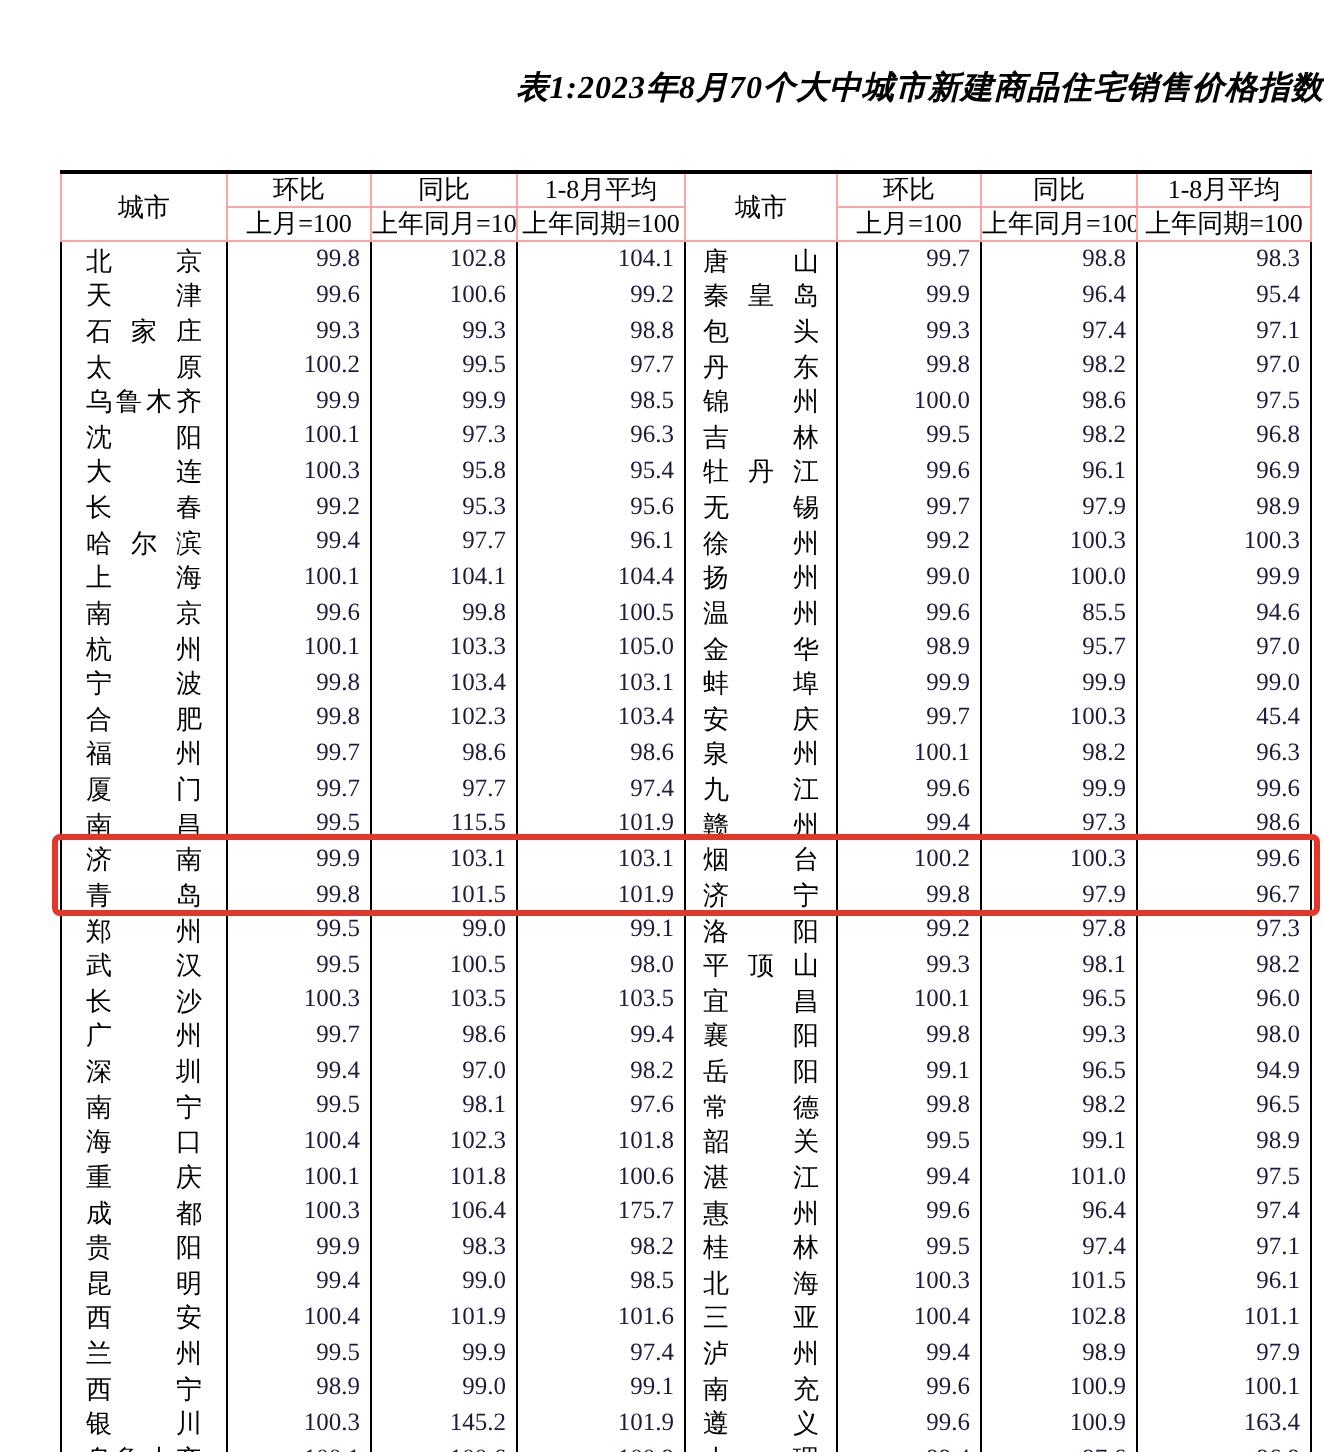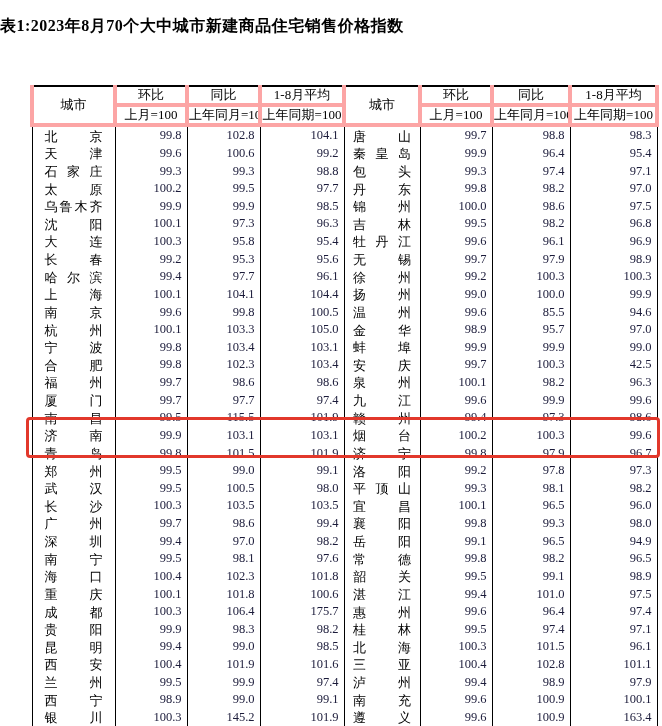--- a/index.html
+++ b/index.html
@@ -11,48 +11,49 @@
     position: relative;
     width: 662px;
     height: 726px;
     background: #ffffff;
     font-family: "Liberation Serif", "DejaVu Serif", serif;
     color: #000000;
     overflow: hidden;
   }
   .title {
     position: absolute;
-    top: 16px;
+    top: 34px;
     left: 0;
     width: 100%;
-    text-align: left;
+    text-align: right;
     font-size: 16px;
     font-weight: bold;
     letter-spacing: 0.5px;
     white-space: nowrap;
+    font-style: italic;
   }
   .table-wrap {
     position: absolute;
     left: 30px;
     top: 85px;
     width: 625px;
   }
   table.price-table {
     border-collapse: collapse;
     table-layout: fixed;
     width: 625px;
   }
   .price-table th, .price-table td {
     padding: 0;
     font-weight: normal;
     overflow: hidden;
     white-space: nowrap;
   }
   .price-table thead th {
-    border: 4px solid #fca5a5;
+    border: 1px solid #fca5a5;
     font-size: 13px;
     height: 16px;
     line-height: 16px;
     text-align: center;
   }
   .price-table thead tr:first-child th { border-top: 2px solid #000; }
   .price-table tbody td {
     border-left: 1px solid #000;
     border-right: 1px solid #000;
     border-top: none;
@@ -257,21 +258,21 @@
             <td class="num">99.0</td>
           </tr>
           <tr>
             <td class="city"><span class="city-inner">合肥</span></td>
             <td class="num">99.8</td>
             <td class="num">102.3</td>
             <td class="num">103.4</td>
             <td class="city"><span class="city-inner">安庆</span></td>
             <td class="num">99.7</td>
             <td class="num">100.3</td>
-            <td class="num">42.5</td>
+            <td class="num">45.4</td>
           </tr>
           <tr>
             <td class="city"><span class="city-inner">福州</span></td>
             <td class="num">99.7</td>
             <td class="num">98.6</td>
             <td class="num">98.6</td>
             <td class="city"><span class="city-inner">泉州</span></td>
             <td class="num">100.1</td>
             <td class="num">98.2</td>
             <td class="num">96.3</td>

